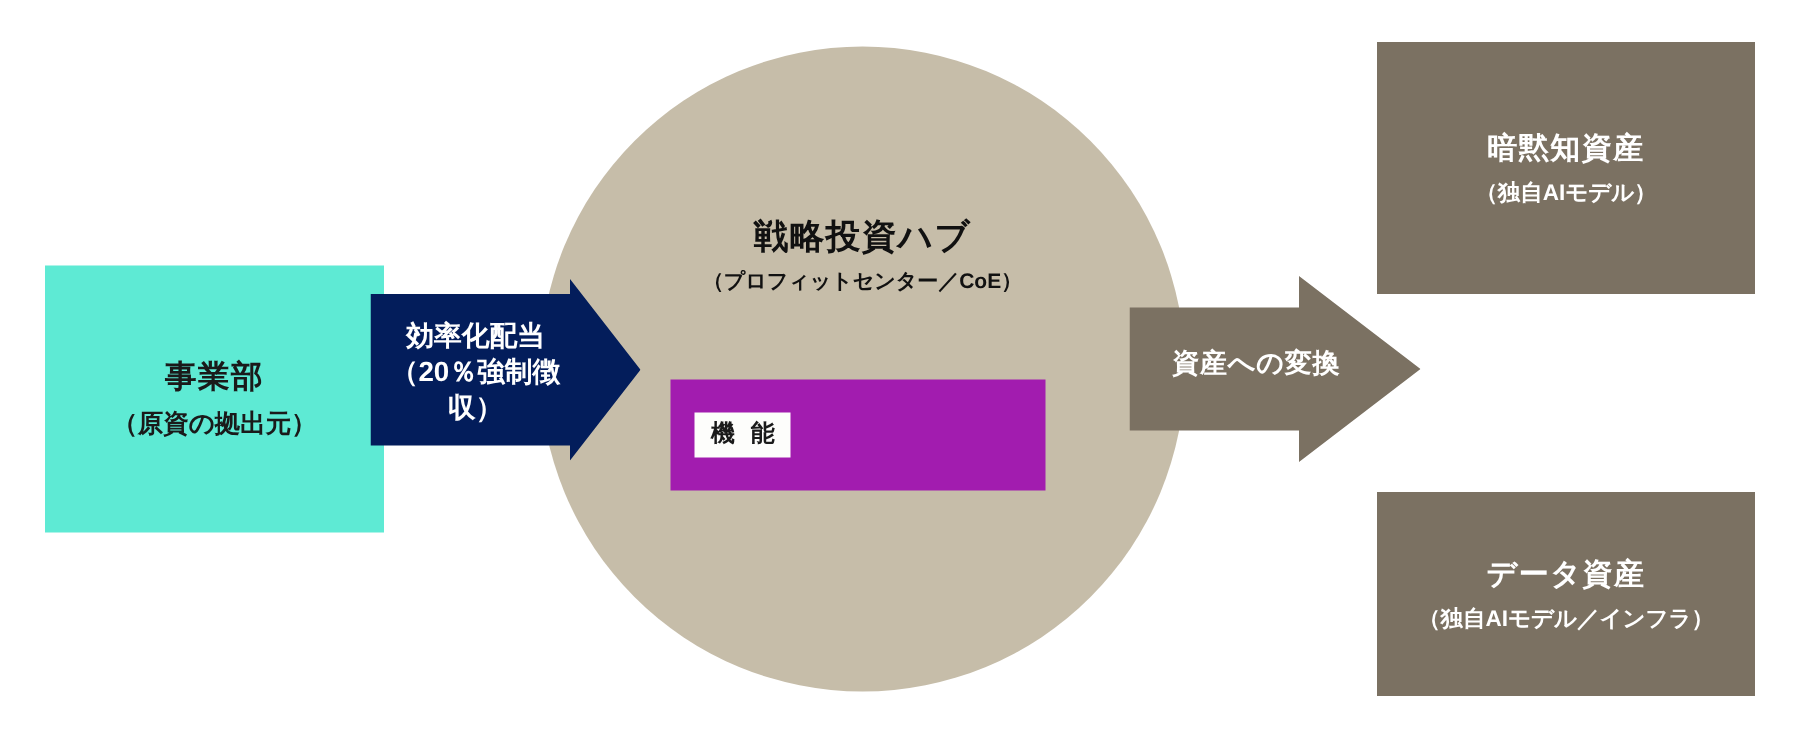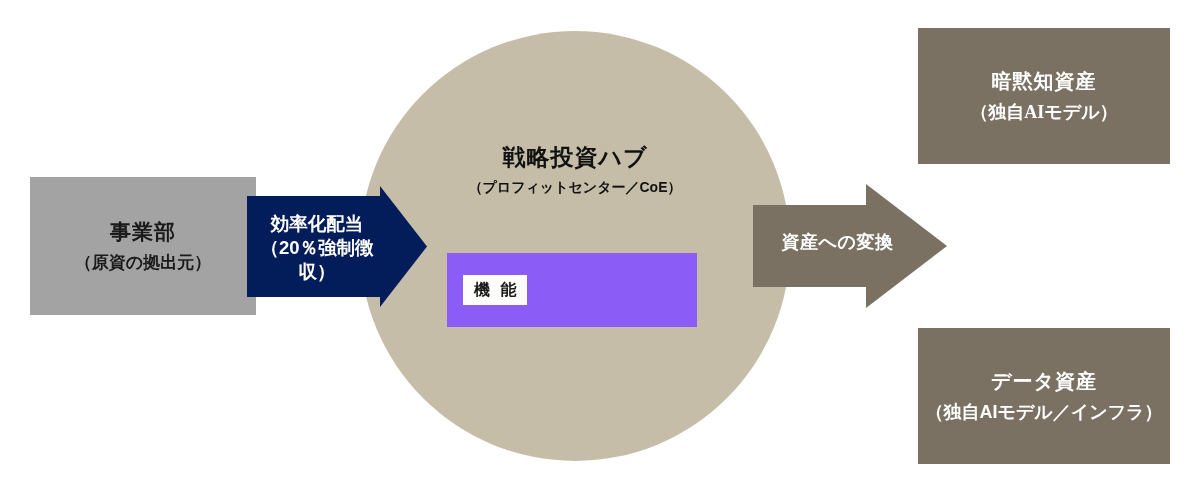--- a/index.html
+++ b/index.html
@@ -17,22 +17,22 @@
     background: #ffffff;
     overflow: hidden;
   }
 
   
   .source-box {
     position: absolute;
     left: 30px;
     top: 177px;
     width: 226px;
-    height: 138px;
-    background: #a3a3a3;
+    height: 178px;
+    background: #5eead4;
     z-index: 2;
   }
   .source-box .inner {
     position: absolute;
     left: 0;
     top: 0;
     width: 100%;
     height: 100%;
     display: flex;
     flex-direction: column;
@@ -88,21 +88,21 @@
     margin-top: 6px;
   }
 
   
   .func-bar {
     position: absolute;
     left: 447px;
     top: 253px;
     width: 250px;
     height: 74px;
-    background: #8b5cf6;
+    background: #a21caf;
     z-index: 4;
     display: flex;
     align-items: center;
   }
   .func-chip {
     background: #fdfdfb;
     color: #1a1a1a;
     font-size: 16px;
     font-weight: bold;
     letter-spacing: 3px;
@@ -158,33 +158,33 @@
     left: 918px;
     width: 252px;
     background: #7b7162;
     color: #ffffff;
     display: flex;
     flex-direction: column;
     align-items: center;
     justify-content: center;
     z-index: 3;
   }
-  #asset-box-0 { top: 28px;  height: 136px; font-family: Liberation Serif, serif; }
+  #asset-box-0 { top: 28px;  height: 168px; }
   #asset-box-1 { top: 178px; height: 136px; }
   #asset-box-2 { top: 328px; height: 136px; }
 
   .asset-title {
     font-size: 20px;
     font-weight: bold;
     letter-spacing: 1px;
     line-height: 1.3;
     margin-bottom: 7px;
   }
   .asset-sub {
-    font-size: 18px;
+    font-size: 15px;
     font-weight: bold;
     letter-spacing: 0px;
     line-height: 1.3;
   }
 </style>
 </head>
 <body>
 
 <div id="canvas">
 

